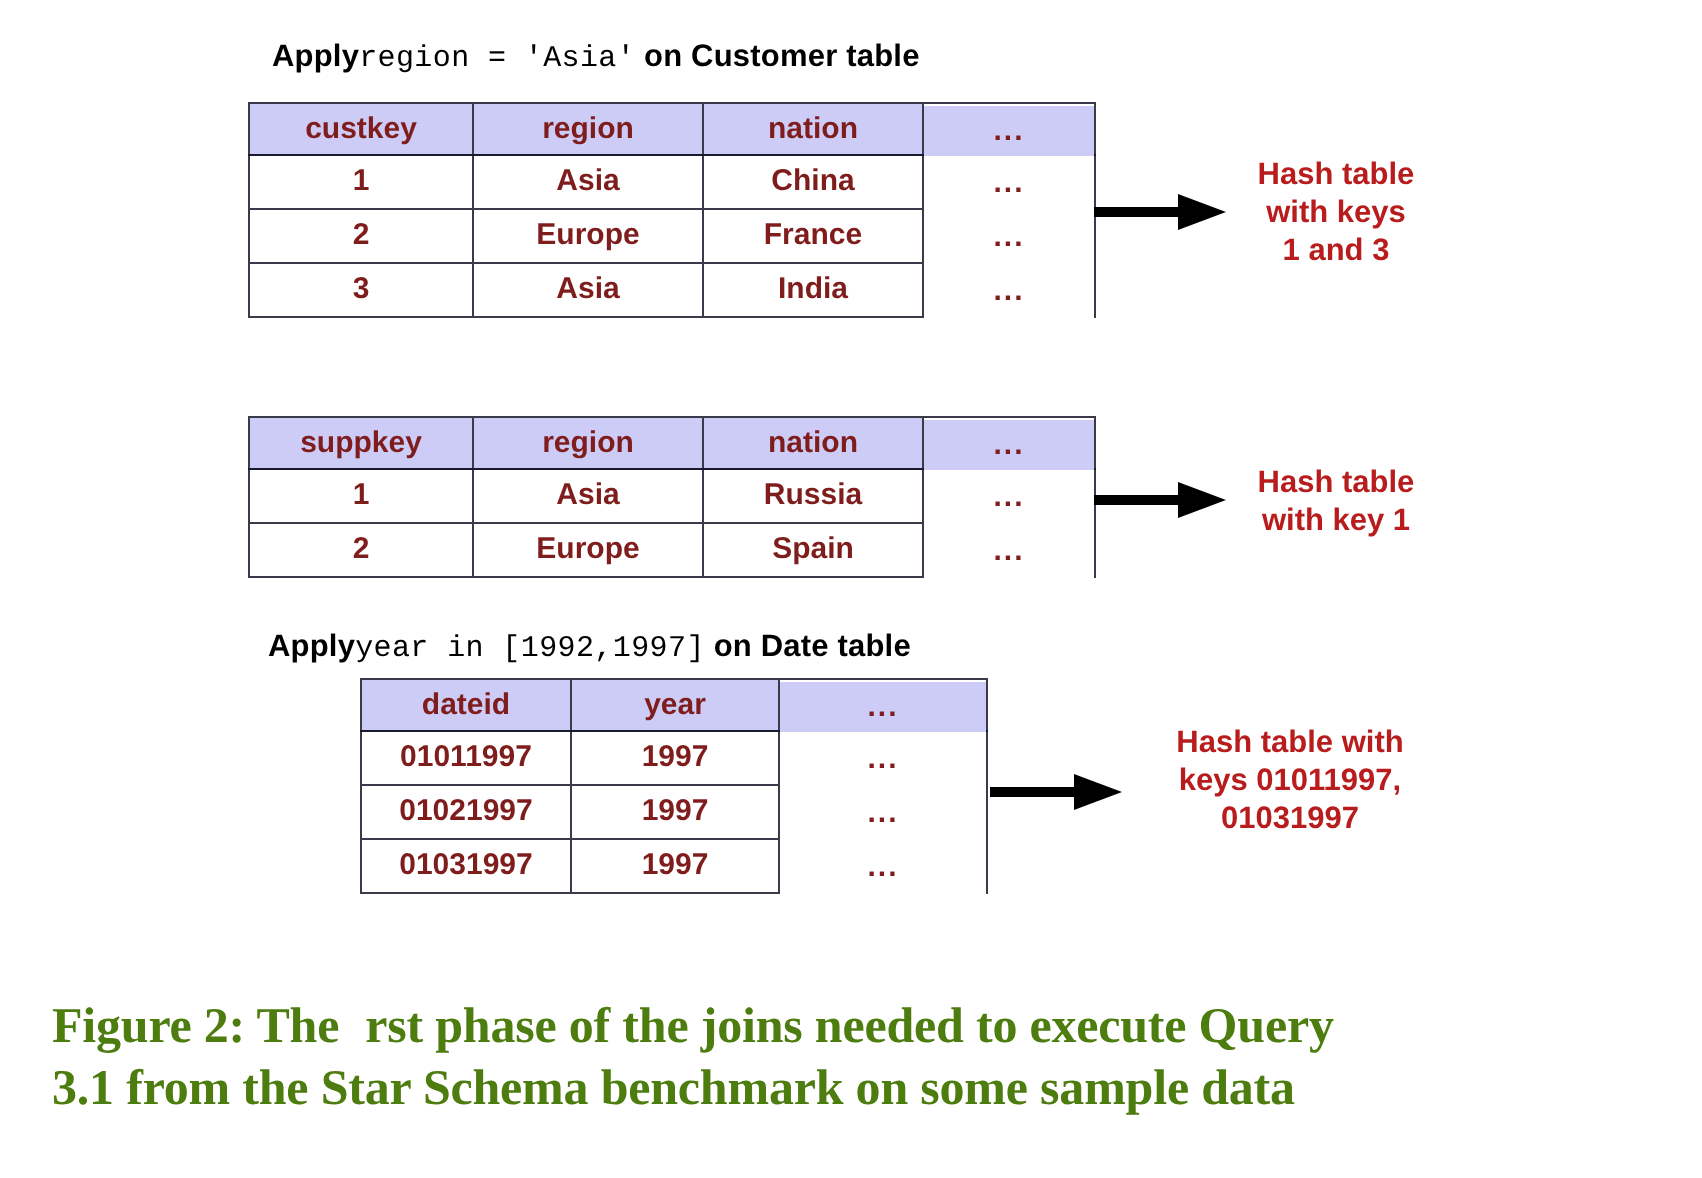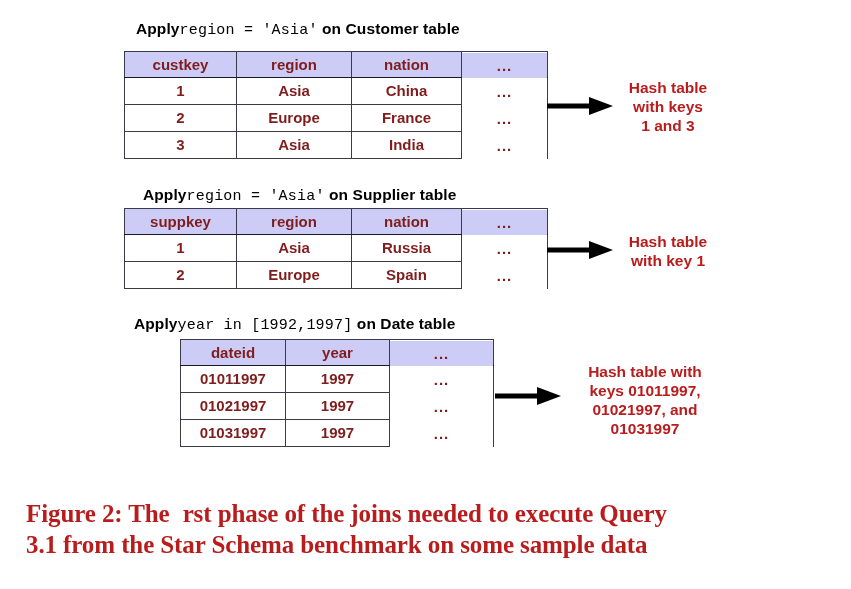--- a/index.html
+++ b/index.html
@@ -96,21 +96,21 @@
   
   .figure-caption {
     position: absolute;
     left: 26px;
     top: 498px;
     width: 800px;
     font-family: "Liberation Serif", "DejaVu Serif", serif;
     font-weight: bold;
     font-size: 25px;
     line-height: 31px;
-    color: #b91c1c;
+    color: #4d7c0f;
     letter-spacing: -0.1px;
   }
   .figure-caption .gap {
     display: inline-block;
     width: 13px;
   }
 </style>
 </head>
 <body>
 
@@ -163,23 +163,20 @@
     <line x1="0" y1="10" x2="45" y2="10" stroke="#000000" stroke-width="5"></line>
     <polygon points="42,1 66,10 42,19" fill="#000000"></polygon>
   </svg>
 
   <div class="block annotation" style="left:603px; top:78px; width:130px;">
     <div>Hash table</div>
     <div>with keys</div>
     <div>1 and 3</div>
   </div>
 
-  <div class="block table-caption" style="left:143px; top:186px;">
-    <span>Apply</span><span class="mono">region = 'Asia'</span> <span>on Supplier table</span>
-  </div>
 
   <div class="block" style="left:124px; top:208px;">
     <table class="data-table" style="width:423px;">
       <colgroup>
         <col style="width:112px;">
           <col style="width:115px;">
           <col style="width:110px;">
           <col style="width:86px;">
       </colgroup>
       <thead>
@@ -256,21 +253,20 @@
   </div>
 
   <svg class="arrow" style="left:495px; top:386px;" width="66" height="20" viewBox="0 0 66 20">
     <line x1="0" y1="10" x2="45" y2="10" stroke="#000000" stroke-width="5"></line>
     <polygon points="42,1 66,10 42,19" fill="#000000"></polygon>
   </svg>
 
   <div class="block annotation" style="left:565px; top:362px; width:160px;">
     <div>Hash table with</div>
     <div>keys 01011997,</div>
-    <div>01021997, and</div>
     <div>01031997</div>
   </div>
 
   <div class="figure-caption">
     <div><span>Figure 2:  The</span><span class="gap"></span><span>rst phase of the joins needed to execute Query</span></div>
     <div>3.1 from the Star Schema benchmark on some sample data</div>
   </div>
 
 </div>
 

